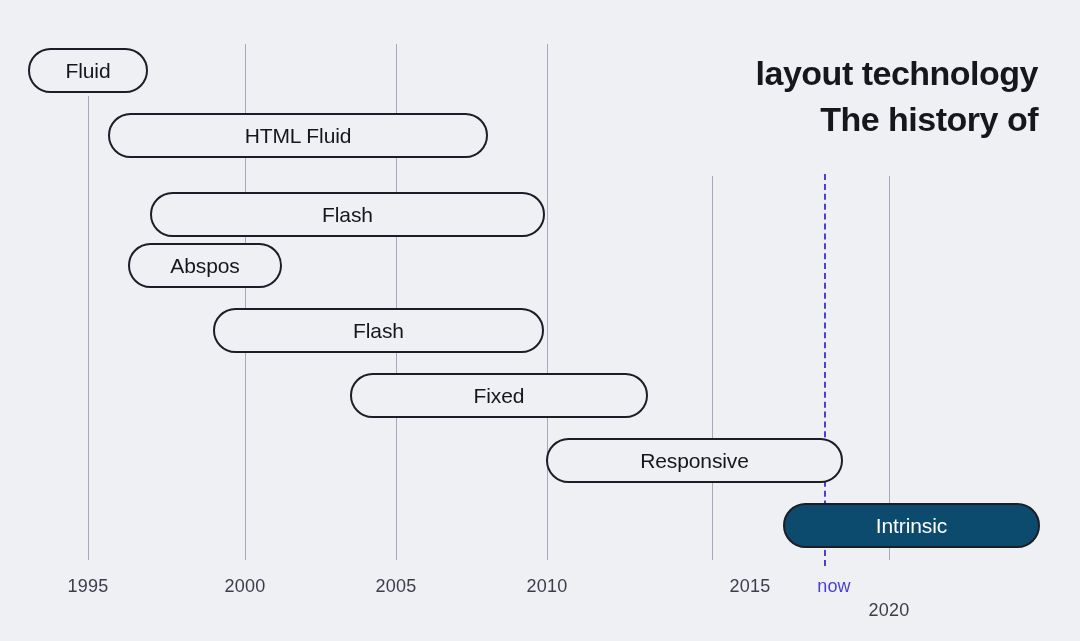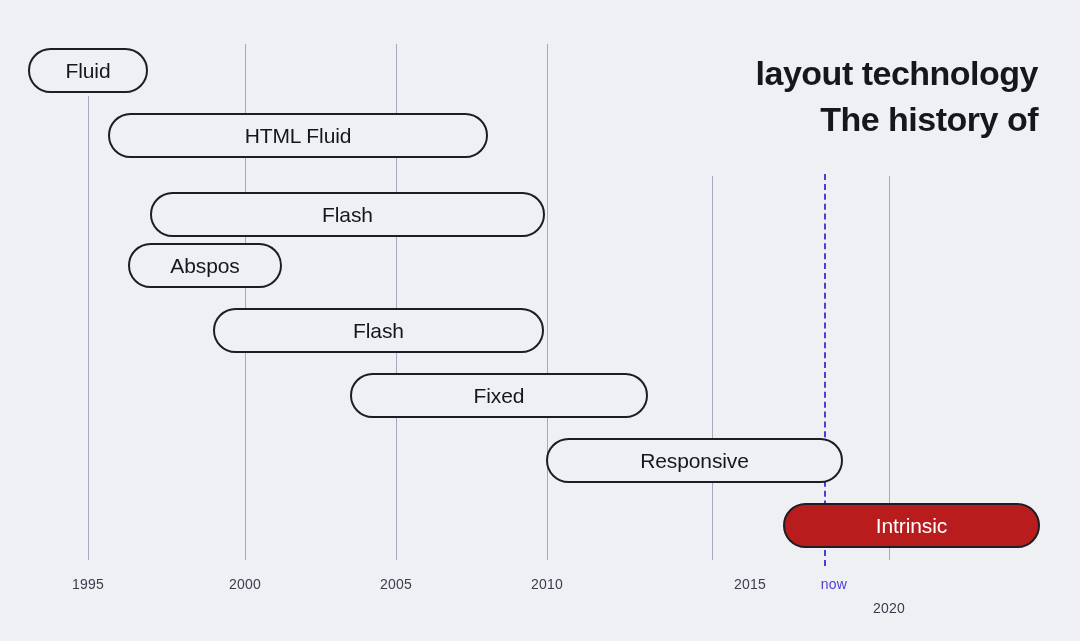--- a/index.html
+++ b/index.html
@@ -52,21 +52,21 @@
     background: none;
     border-left: 2px dashed #4b3fd6;
     opacity: 1;
   }
 
   
   .tick-label {
     position: absolute;
     top: 576px;
     transform: translateX(-50%);
-    font-size: 14px;
+    font-size: 18px;
     font-weight: 400;
     color: #3c3c4c;
     letter-spacing: 0.2px;
     white-space: nowrap;
   }
   .tick-label.now {
     color: #4b3fd6;
   }
 
   
@@ -79,21 +79,21 @@
     display: flex;
     align-items: center;
     justify-content: center;
     font-size: 21px;
     font-weight: 400;
     color: #16161d;
     letter-spacing: -0.1px;
     white-space: nowrap;
   }
   .bar.filled {
-    background: #b91c1c;
+    background: #0c4a6e;
     border-color: #1d1d25;
     color: #ffffff;
   }
 </style>
 </head>
 <body>
 
 <div id="stage">
 
   <div class="chart-title">

